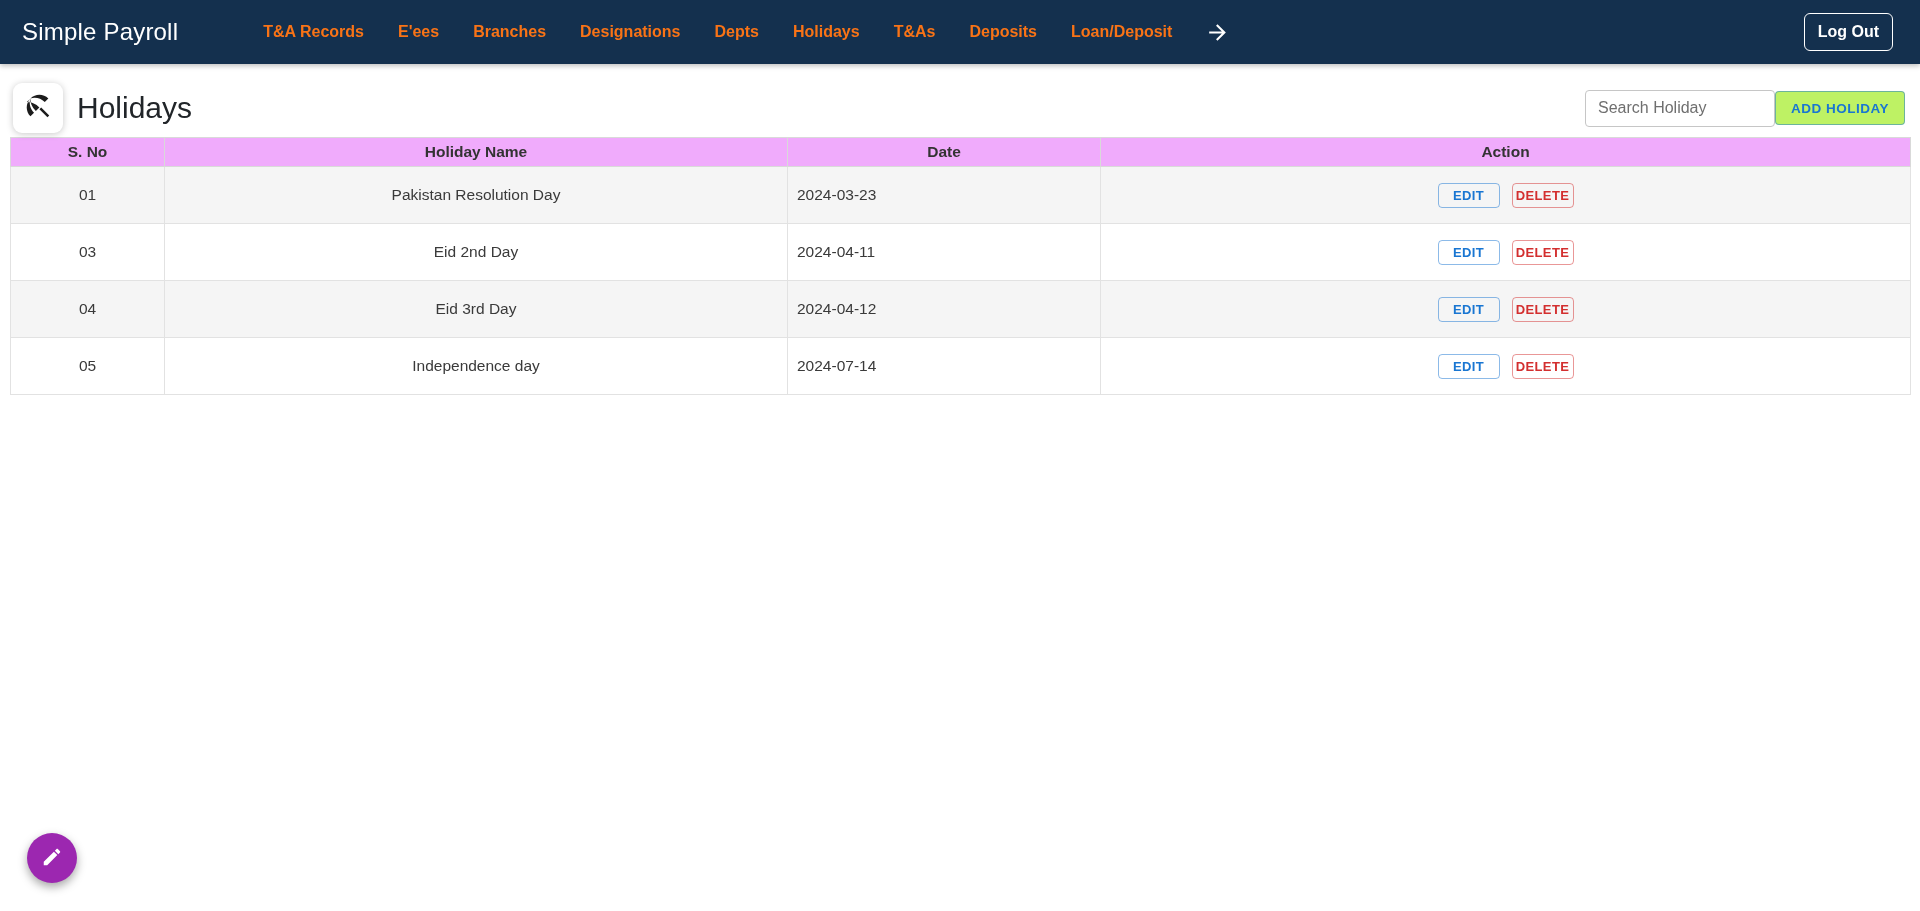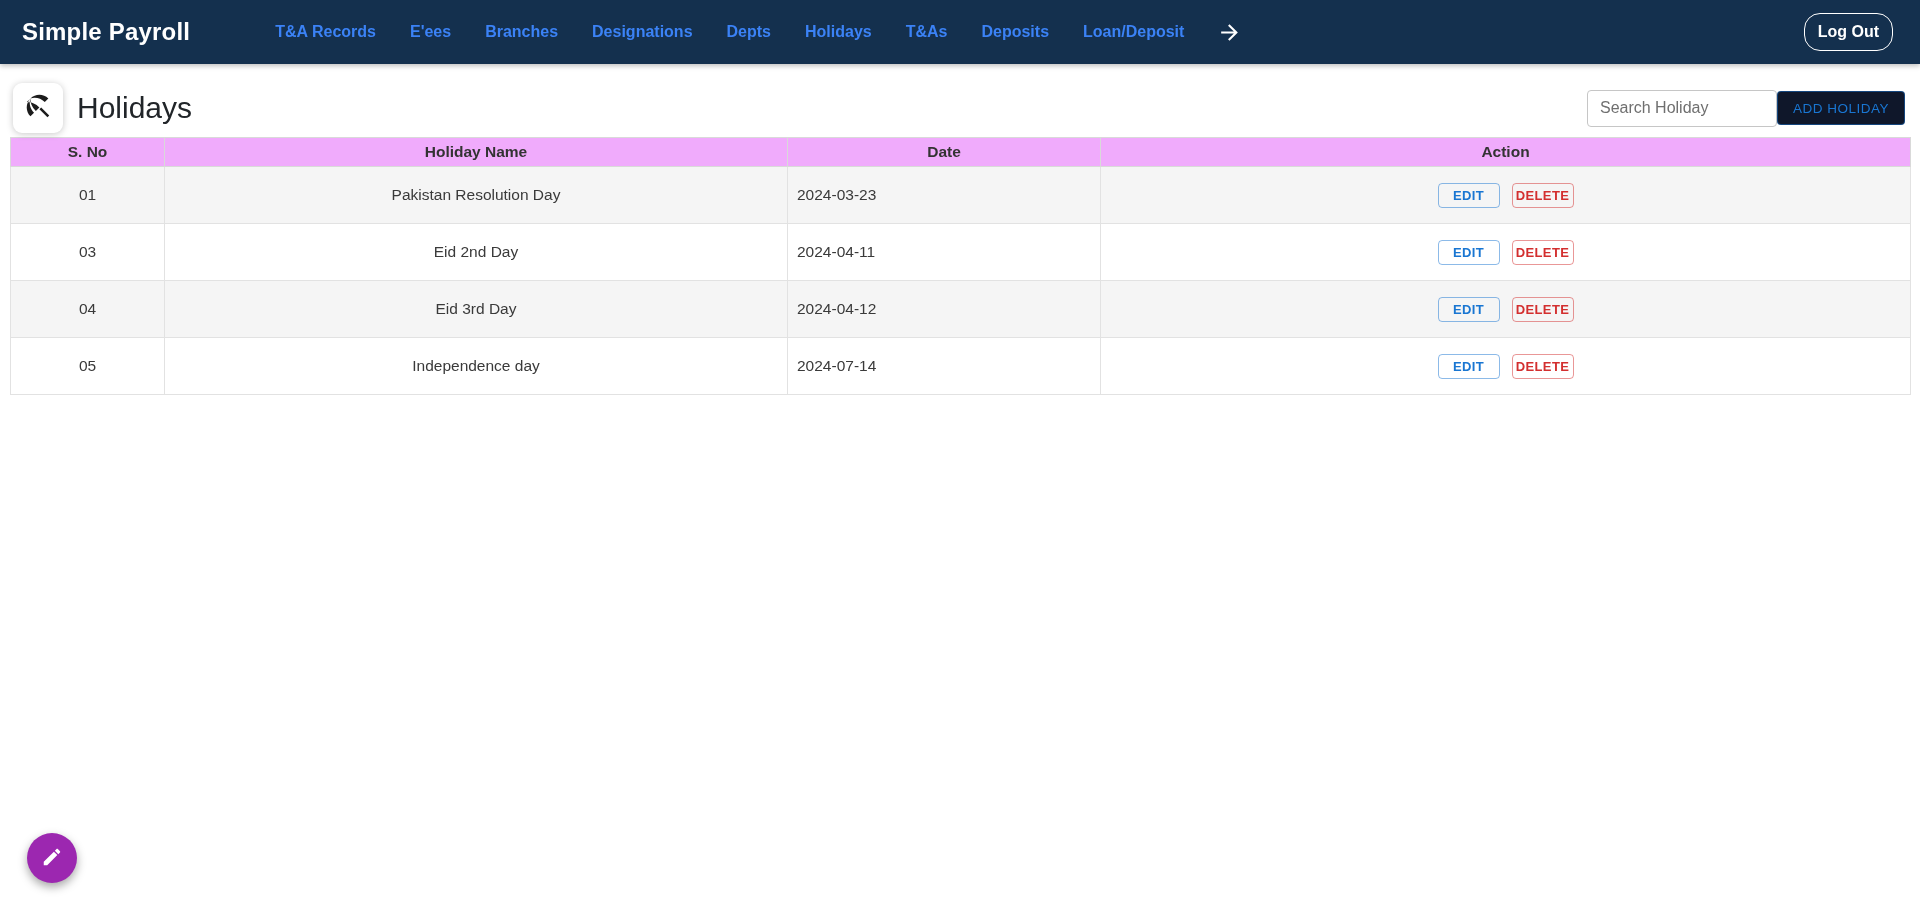--- a/index.html
+++ b/index.html
@@ -20,28 +20,28 @@
     display: flex;
     align-items: center;
     padding: 0 27px 0 22px;
     box-shadow: 0 2px 5px rgba(0,0,0,0.25);
     position: relative;
     z-index: 5;
   }
   .brand {
     color: #ffffff;
     font-size: 24px;
-    font-weight: 700;
+    font-weight: 400;
     letter-spacing: 0.2px;
     margin-right: 68px;
     white-space: nowrap;
   }
   .nav-links { display: flex; align-items: center; }
   .nav-link {
-    color: #3b82f6;
+    color: #f97316;
     font-size: 16px;
     font-weight: 600;
     padding: 0 17px;
     cursor: pointer;
     white-space: nowrap;
     text-decoration: none;
   }
   .nav-arrow {
     margin-left: 16px;
     display: flex;
@@ -49,21 +49,21 @@
     cursor: pointer;
   }
   .logout-btn {
     margin-left: auto;
     background: transparent;
     border: 1px solid #ffffff;
     color: #ffffff;
     font-family: "Liberation Sans", sans-serif;
     font-size: 16px;
     font-weight: 600;
-    border-radius: 16px;
+    border-radius: 6px;
     padding: 9px 13px;
     cursor: pointer;
   }
 
   
   .page-header {
     display: flex;
     align-items: center;
     padding: 19px 15px 4px 13px;
   }
@@ -95,29 +95,29 @@
     border: 1px solid #c6c6c6;
     border-radius: 4px;
     padding: 0 12px;
     font-family: "Liberation Sans", sans-serif;
     font-size: 16px;
     color: #333;
     outline: none;
   }
   .search-input::placeholder { color: #6f6f6f; }
   .add-btn {
-    background: #0f172a;
+    background: #bef264;
     color: #1976d2;
     border: 1px solid rgba(25,118,210,0.5);
     border-radius: 4px;
     height: 34px;
     padding: 0 15px;
     font-family: "Liberation Sans", sans-serif;
     font-size: 13.5px;
-    font-weight: 400;
+    font-weight: 700;
     letter-spacing: 0.5px;
     cursor: pointer;
     white-space: nowrap;
   }
 
   
   .holiday-table {
     width: 1900px;
     margin: 0 10px;
     border-collapse: collapse;

